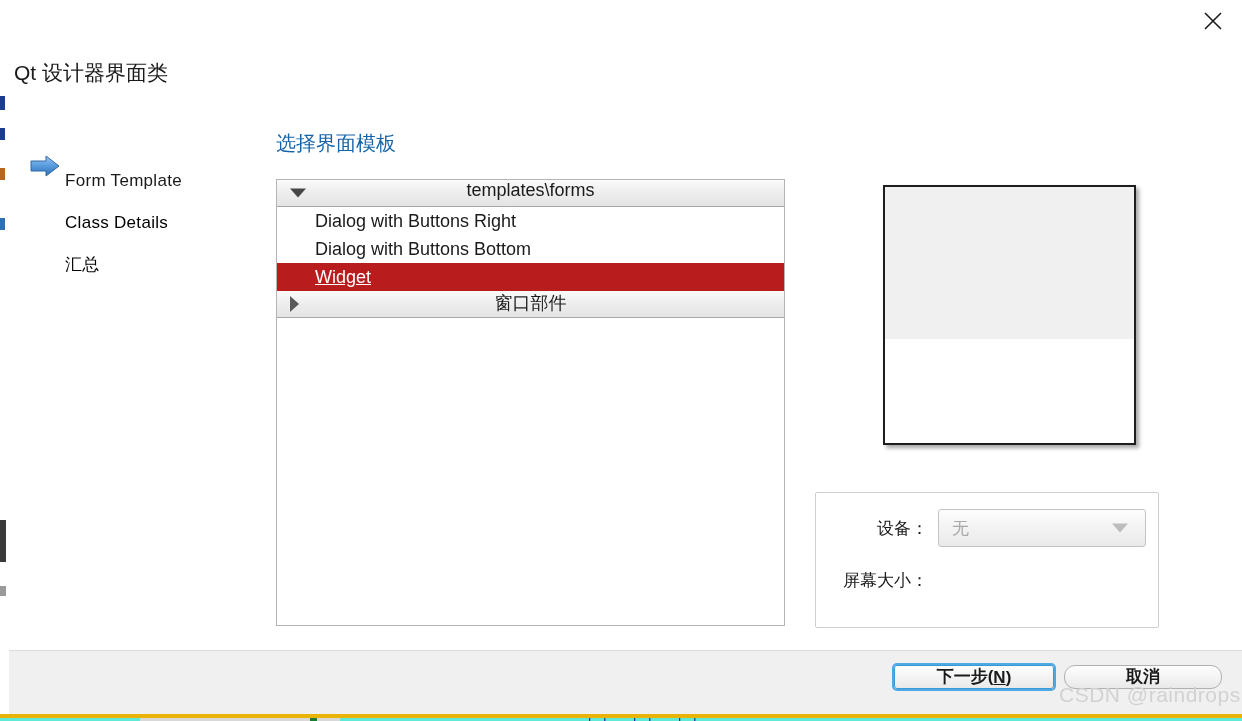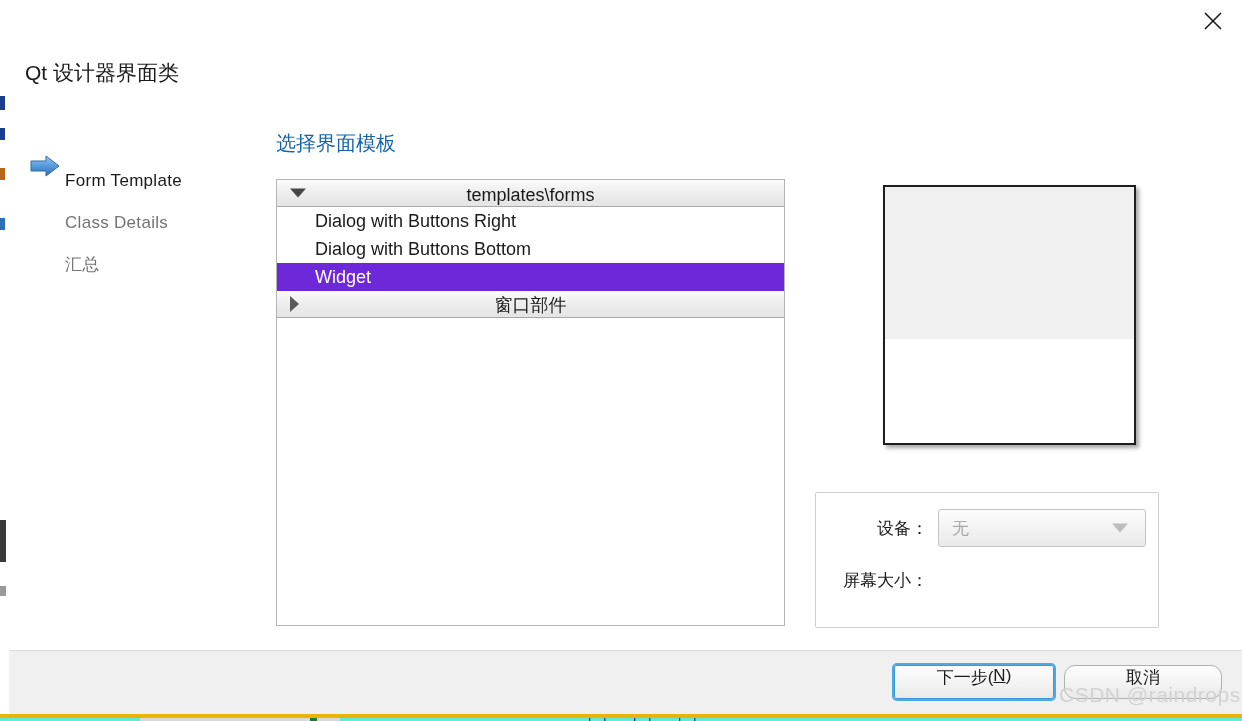--- a/index.html
+++ b/index.html
@@ -76,21 +76,21 @@
     justify-content: center;
     cursor: pointer;
     background: transparent;
     border: none;
   }
   #close-button svg { display: block; }
 
   
   #dialog-title {
     position: absolute;
-    left: 16px; top: 59px;
+    left: 5px; top: 59px;
     font-size: 21px;
     color: #1a1a1a;
     white-space: nowrap;
   }
 
   
   #step-sidebar {
     position: absolute;
     left: 16px; top: 145px;
     width: 230px;
@@ -109,21 +109,21 @@
     justify-content: center;
   }
   .step-label {
     font-family: Liberation Sans, sans-serif;
     font-size: 17px;
     letter-spacing: 0.3px;
     white-space: nowrap;
     margin-top: 29px;
   }
   .step-row.active .step-label { color: #1a1a1a; }
-  .step-row.inactive .step-label { color: #737373; }
+  .step-row.inactive .step-label { color: #000000; }
 
   
   #template-heading {
     position: absolute;
     left: 267px; top: 130px;
     font-size: 20px;
     color: #1763a8;
     white-space: nowrap;
   }
 
@@ -137,21 +137,21 @@
     border: 1px solid #b4b4b4;
     box-sizing: border-box;
     overflow: hidden;
   }
   .group-header {
     position: relative;
     height: 27px;
     background: linear-gradient(to bottom, #fbfbfb 0%, #ededed 50%, #e4e4e4 100%);
     border-bottom: 1px solid #a8a8a8;
     display: flex;
-    align-items: flex-end;
+    align-items: flex-start;
     justify-content: center;
     cursor: pointer;
     box-sizing: border-box;
   }
   .group-header .group-title {
     font-size: 18px;
     color: #1a1a1a;
     white-space: nowrap;
   }
   .group-arrow {
@@ -175,22 +175,23 @@
     height: 28px;
     display: flex;
     align-items: center;
     padding-left: 38px;
     font-size: 18px;
     color: #1a1a1a;
     cursor: pointer;
     box-sizing: border-box;
   }
   .template-item.selected {
-    background: #6d28d9;
+    background: #b91c1c;
     color: #ffffff;
+    text-decoration: underline;
   }
   #list-empty-area {
     background: #ffffff;
   }
 
   
   #preview-panel {
     position: absolute;
     left: 874px; top: 185px;
     width: 253px;
@@ -282,32 +283,33 @@
     position: absolute;
     left: 0; top: 650px;
     width: 1233px;
     height: 64px;
     background: #f0f0f0;
     border-top: 1px solid #dcdcdc;
     box-sizing: border-box;
   }
   .dlg-button {
     position: absolute;
-    height: 34px;
+    height: 24px;
     border-radius: 3px;
     display: flex;
-    align-items: flex-start;
+    align-items: flex-end;
     justify-content: center;
     font-size: 17px;
     color: #1a1a1a;
     cursor: pointer;
     background: linear-gradient(to bottom, #fdfdfd 0%, #f4f4f4 50%, #e9e9e9 100%);
     border: 1px solid #b0b0b0;
     box-sizing: border-box;
     white-space: nowrap;
+    font-weight: bold;
   }
   #next-button {
     left: 885px; top: 14px;
     width: 160px;
     border: 1px solid #3a9ad9;
     box-shadow: 0 0 0 2px #4fa8e0;
   }
   #next-button .accel { text-decoration: underline; }
   #cancel-button {
     left: 1055px; top: 14px;

